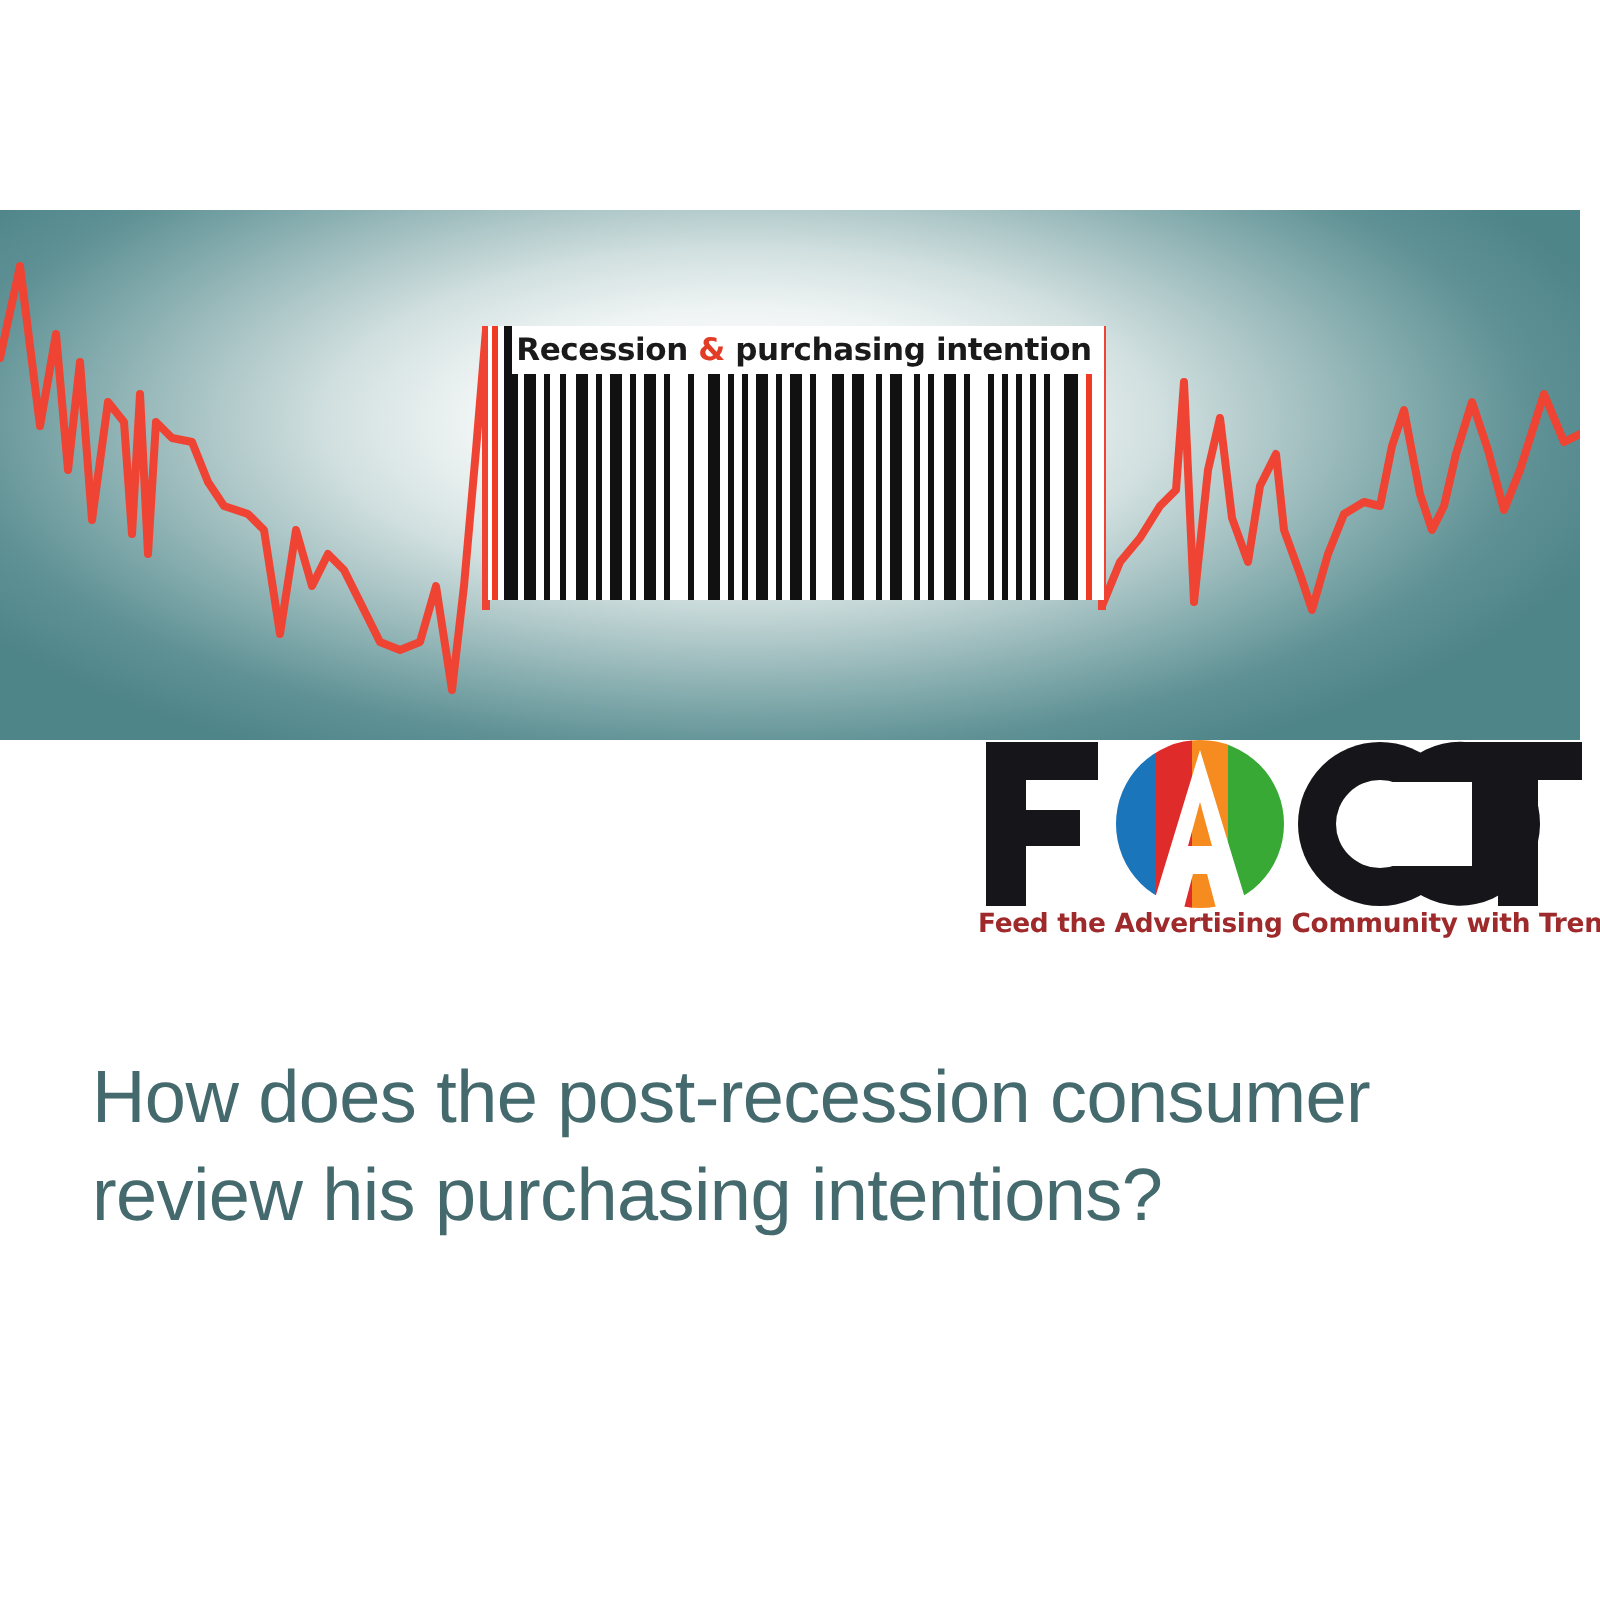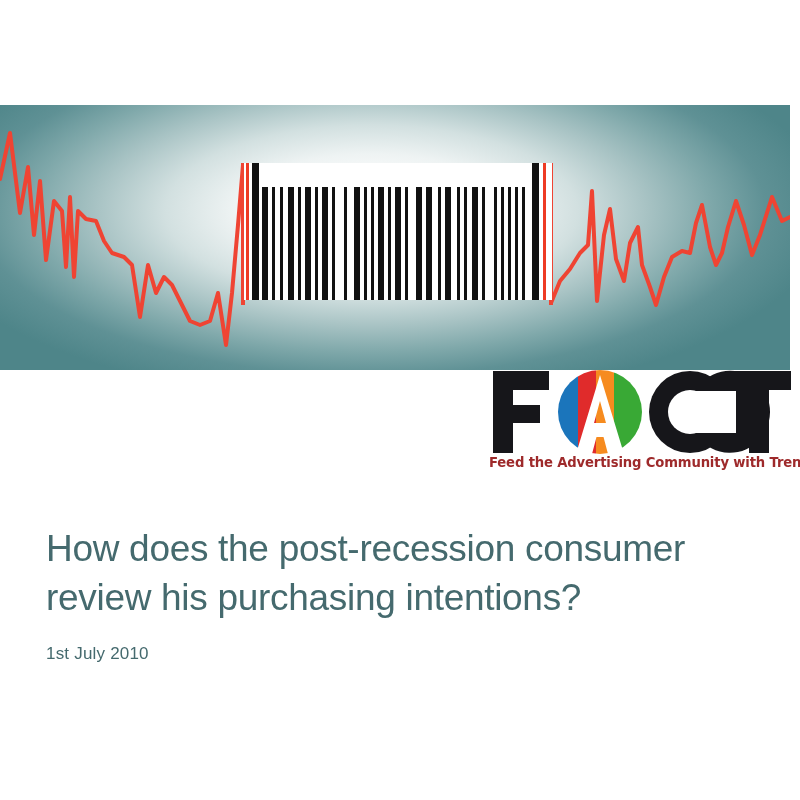--- a/index.html
+++ b/index.html
@@ -152,20 +152,23 @@
   <div id="barcode-guard-left">
     <svg viewBox="0 0 308 137" preserveAspectRatio="none" style="display:block;width:100%;height:100%">
       <rect x="0" y="0" width="308" height="137" fill="#ffffff"></rect>
       <rect x="2" y="0" width="3" height="137" fill="#ee3b24"></rect>
       <rect x="8" y="0" width="7" height="137" fill="#111111"></rect>
       <rect x="288" y="0" width="7" height="137" fill="#111111"></rect>
       <rect x="299" y="0" width="3" height="137" fill="#ee3b24"></rect>
     </svg>
   </div>
 
+  <div id="barcode-caption">
+    <span>Recession </span><span class="amp">&amp;</span><span> purchasing intention</span>
+  </div>
 
   <div id="barcode-bars">
     <svg viewBox="0 0 308 113" preserveAspectRatio="none" style="display:block;width:100%;height:100%">
       <g fill="#111111">
         <rect x="18" y="0" width="6" height="113"></rect>
         <rect x="28" y="0" width="3" height="113"></rect>
         <rect x="36" y="0" width="3" height="113"></rect>
         <rect x="44" y="0" width="6" height="113"></rect>
         <rect x="54" y="0" width="3" height="113"></rect>
         <rect x="61" y="0" width="6" height="113"></rect>
@@ -240,14 +243,13 @@
         <rect x="238" y="4" width="64" height="19"></rect>
         <rect x="260" y="4" width="20" height="82"></rect>
       </g>
     </svg>
   </div>
   <div id="fact-tagline">Feed the Advertising Community with Trends</div>
 </div>
 
 <div id="title-block">
   <h1 id="page-title">How does the post-recession consumer review his purchasing intentions?</h1>
-  <p id="page-date">1st July 2010</p>
 </div>
 
 </body></html>

